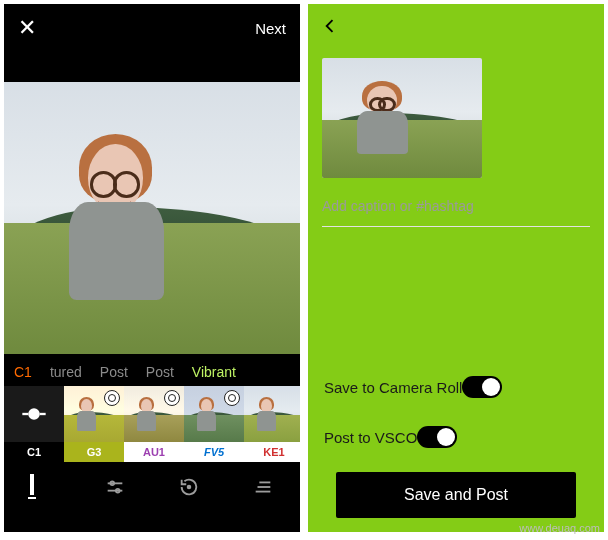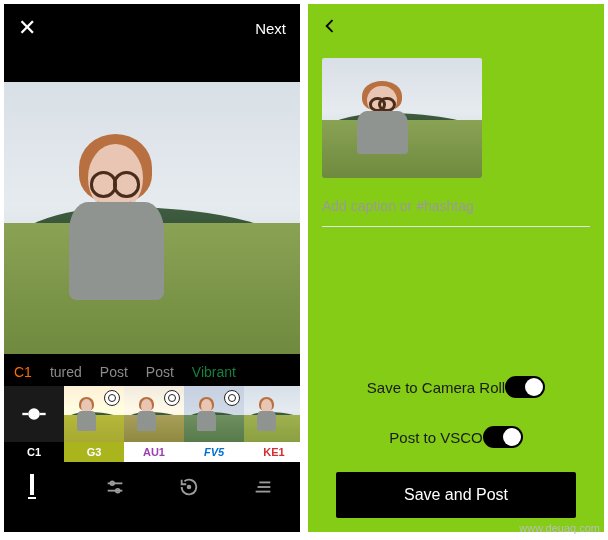--- a/index.html
+++ b/index.html
@@ -65,21 +65,21 @@
   .body { position:absolute; top:42%; left:10%; width:80%; height:58%;
           background:#8f9491; border-radius:20% 20% 8% 8%/30% 30% 8% 8%;}
   .smile{ position:absolute; top:36%; left:34%; width:28%; height:10%;
           border-bottom:3px solid #8a4030; border-radius:0 0 50% 50%;}
 
   .cat-tabs {
     display:flex; gap:18px; padding:10px 10px 6px; color:#8b8b8b;
     font-size:14px; overflow:hidden; white-space:nowrap;
   }
   .cat-tabs .active { color:#ff6a00; font-weight:500;}
-  .cat-tabs .highlight { color:#15803d;}
+  .cat-tabs .highlight { color:#bef264;}
   .filter-strip {
     display:flex; height:76px; background:#000;
   }
   .filter-tile { width:60px; position:relative; flex-shrink:0;}
   .filter-tile .thumb { width:60px; height:56px; position:relative; overflow:hidden;}
   .filter-tile .label {
     height:20px; display:flex; align-items:center; justify-content:center;
     font-size:11px; font-weight:600; background:#fff; color:#000;
   }
   .filter-tile.current .thumb { background:#1a1a1a; display:flex; align-items:center; justify-content:center;}
@@ -117,21 +117,21 @@
   .preview{ width:160px; height:120px; position:relative; overflow:hidden; border-radius:2px;}
   .caption-field{
     width:calc(100% - 28px); margin:12px 14px 0; padding:8px 0 12px;
     border:0; border-bottom:1px solid #e2e2e2; font-size:14px;
     color:#1a1a1a; outline:none; background:transparent;
   }
   .caption-field::placeholder{ color:#9a9a9a;}
   .spacer{ flex:1; }
   .save-body{ display:flex; flex-direction:column; height:calc(100% - 48px);}
   .toggle-row{
-    display:flex; align-items:center; justify-content:center;
+    display:flex; align-items:center; justify-content:flex-start;
     padding:14px 16px; font-size:15px; color:#1a1a1a;
   }
   .toggle{
     width:40px; height:22px; background:#000; border-radius:11px;
     position:relative;
   }
   .toggle .knob{
     position:absolute; top:2px; right:2px; width:18px; height:18px;
     background:#fff; border-radius:50%;
   }

